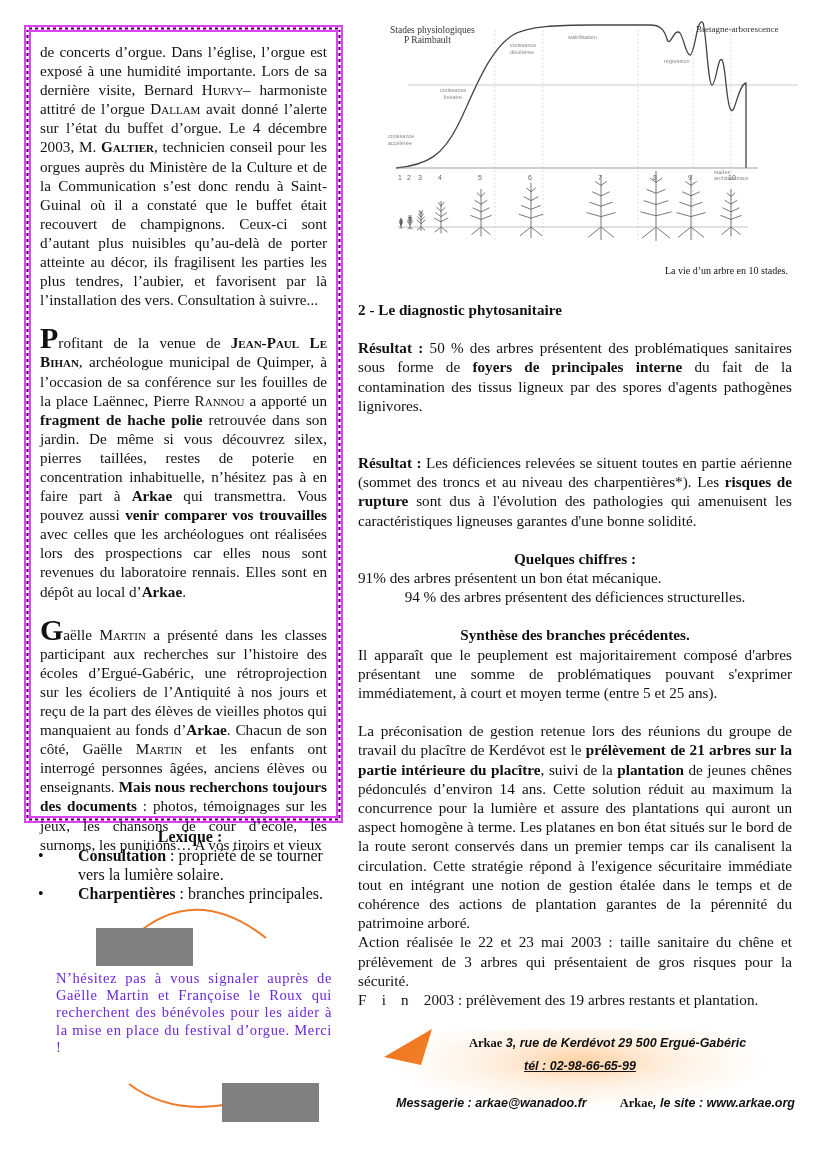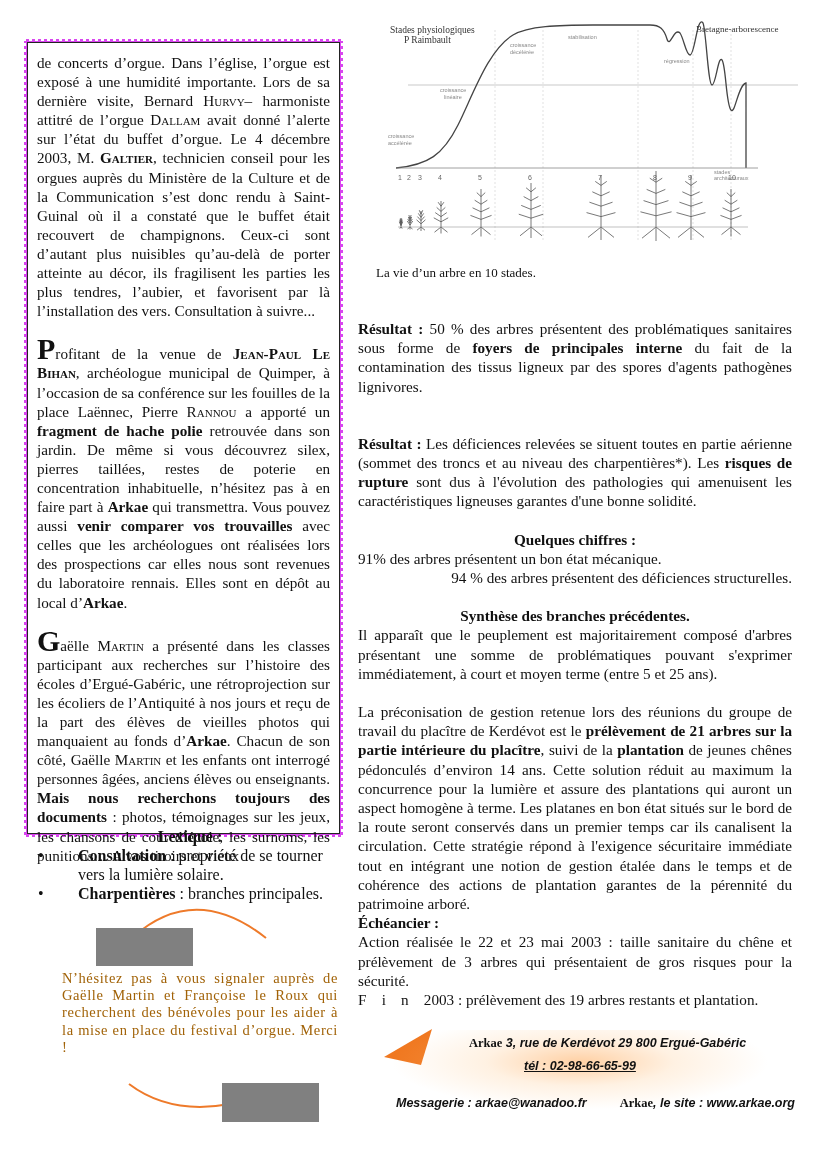--- a/index.html
+++ b/index.html
@@ -3,46 +3,46 @@
 <meta charset="utf-8">
 <style>
   html, body { margin: 0; padding: 0; background: #ffffff; }
   body { width: 818px; height: 1158px; position: relative; overflow: hidden;
          font-family: "Liberation Serif", serif; color: #111; }
   .abs { position: absolute; }
   b, .b { font-weight: bold; }
   .sc { font-variant: small-caps; }
 
   
-  #box { left: 24px; top: 39px; width: 319px; height: 798px;
-         box-sizing: border-box; border: 4px solid #d946ef;
+  #box { left: 24px; top: 25px; width: 319px; height: 798px;
+         box-sizing: border-box; border: 7px solid #d946ef;
          outline: 1px solid #222; outline-offset: -4px; }
   #box::before { content: ""; position: absolute; inset: -5px;
          border: 3px dotted #fff; pointer-events: none; }
   #box .inner { position: absolute; left: 9px; right: 9px; top: 10px;
          font-size: 15.2px; line-height: 19.1px; text-align: justify; }
   #box p { margin: 0; }
   #box .gap { height: 22px; }
   .drop { font-size: 30px; font-weight: bold; line-height: 14px; }
 
   
   #lexique { left: 30px; top: 827px; width: 320px; font-size: 16px; line-height: 19px; }
   #lexique .title { text-align: center; font-weight: bold; }
   #lexique ul { margin: 0; padding: 0; list-style: none; }
   #lexique li { position: relative; padding-left: 48px; }
   #lexique li .bullet { position: absolute; left: 8px; top: 0; }
 
   
   .grey-rect { background: #808080; }
-  #notice { left: 62px; top: 970px; width: 276px; font-size: 14.5px; line-height: 17.2px;
-            text-align: justify; letter-spacing: 0.6px; color: #a16207; }
+  #notice { left: 56px; top: 970px; width: 276px; font-size: 14.5px; line-height: 17.2px;
+            text-align: justify; letter-spacing: 0.6px; color: #6d28d9; }
 
   
   #diagram { left: 388px; top: 15px; width: 410px; height: 240px; }
-  #caption { left: 376px; top: 265px; width: 420px; text-align: left; font-size: 13px; }
+  #caption { left: 368px; top: 265px; width: 420px; text-align: right; font-size: 10px; }
   #right { left: 358px; top: 300px; width: 434px; font-size: 15.2px; line-height: 19.2px;
            text-align: justify; }
   #right p { margin: 0; }
   #right .center { text-align: center; }
   #right .sp { height: 19px; }
 
   
   #footer-glow { left: 390px; top: 1030px; width: 380px; height: 80px;
        background: radial-gradient(ellipse at 50% 40%, rgba(255,170,90,0.55) 0%, rgba(255,200,140,0.25) 35%, rgba(255,255,255,0) 70%); }
   #footer { left: 380px; top: 1036px; width: 400px; font-size: 12.5px; font-style: italic;
@@ -139,47 +139,47 @@
       <path d="M213 212 L213 160 M213 201.6 L198.55555555555554 197.6 M213 201.6 L227.44444444444446 197.6 M213 191.2 L201.44444444444446 187.2 M213 191.2 L224.55555555555554 187.2 M213 180.8 L204.33333333333334 176.8 M213 180.8 L221.66666666666666 176.8 M213 170.4 L207.22222222222223 166.4 M213 170.4 L218.77777777777777 166.4 M213 212 L200 222.4 M213 212 L226 222.4 M213 212 L213 225"></path>
       <path d="M268 212 L268 156 M268 200.8 L252.44444444444446 196.8 M268 200.8 L283.55555555555554 196.8 M268 189.6 L255.55555555555554 185.6 M268 189.6 L280.44444444444446 185.6 M268 178.4 L258.6666666666667 174.4 M268 178.4 L277.3333333333333 174.4 M268 167.2 L261.77777777777777 163.2 M268 167.2 L274.22222222222223 163.2 M268 212 L254 223.2 M268 212 L282 223.2 M268 212 L268 226"></path>
       <path d="M303 212 L303 160 M303 201.6 L288.55555555555554 197.6 M303 201.6 L317.44444444444446 197.6 M303 191.2 L291.44444444444446 187.2 M303 191.2 L314.55555555555554 187.2 M303 180.8 L294.3333333333333 176.8 M303 180.8 L311.6666666666667 176.8 M303 170.4 L297.22222222222223 166.4 M303 170.4 L308.77777777777777 166.4 M303 212 L290 222.4 M303 212 L316 222.4 M303 212 L303 225"></path>
       <path d="M343 212 L343 174 M343 204.4 L332.44444444444446 200.4 M343 204.4 L353.55555555555554 200.4 M343 196.8 L334.55555555555554 192.8 M343 196.8 L351.44444444444446 192.8 M343 189.2 L336.6666666666667 185.2 M343 189.2 L349.3333333333333 185.2 M343 181.6 L338.77777777777777 177.6 M343 181.6 L347.22222222222223 177.6 M343 212 L333.5 219.6 M343 212 L352.5 219.6 M343 212 L343 221.5"></path>
     </g>
   <line x1="10" y1="212" x2="360" y2="212" stroke="#999" stroke-width="0.6"></line>
 </svg>
 <div id="caption" class="abs">La vie d’un arbre en 10 stades.</div>
 
 <div id="right" class="abs">
+  <p class="b">2 - Le diagnostic phytosanitaire</p>
   <div class="sp"></div>
   <p><span class="b">Résultat :</span><span> 50 % des arbres présentent des problématiques sanitaires sous forme de </span><span class="b">foyers de principales interne</span><span> du fait de la contamination des tissus ligneux par des spores d'agents pathogènes lignivores.</span></p>
   <div class="sp"></div>
   <div class="sp"></div>
   <p><span class="b">Résultat :</span><span> Les déficiences relevées se situent toutes en partie aérienne (sommet des troncs et au niveau des charpentières*). Les </span><span class="b">risques de rupture</span><span> sont dus à l'évolution des pathologies qui amenuisent les caractéristiques ligneuses garantes d'une bonne solidité.</span></p>
   <div class="sp"></div>
   <p class="b center">Quelques chiffres :</p>
   <p style="text-align:left">91% des arbres présentent un bon état mécanique.</p>
-  <p style="text-align:right">94 % des arbres présentent des déficiences structurelles.</p>
+  <p style="text-align:center">94 % des arbres présentent des déficiences structurelles.</p>
   <div class="sp"></div>
   <p class="b center">Synthèse des branches précédentes.</p>
   <p>Il apparaît que le peuplement est majoritairement composé d'arbres présentant une somme de problématiques pouvant s'exprimer immédiatement, à court et moyen terme (entre 5 et 25 ans).</p>
   <div class="sp"></div>
   <p><span>La préconisation de gestion retenue lors des réunions du groupe de travail du placître de Kerdévot est le </span><span class="b">prélèvement de 21 arbres sur la partie intérieure du placître</span><span>, suivi de la </span><span class="b">plantation</span><span> de jeunes chênes pédonculés d’environ 14 ans. Cette solution réduit au maximum la concurrence pour la lumière et assure des plantations qui auront un aspect homogène à terme. Les platanes en bon état situés sur le bord de la route seront conservés dans un premier temps car ils canalisent la circulation. Cette stratégie répond à l'exigence sécuritaire immédiate tout en intégrant une notion de gestion étalée dans le temps et de cohérence des actions de plantation garantes de la pérennité du patrimoine arboré.</span></p>
-  <p class="b">Échéancier :</p>
   <p>Action réalisée le 22 et 23 mai 2003 : taille sanitaire du chêne et prélèvement de 3 arbres qui présentaient de gros risques pour la sécurité.</p>
   <p style="text-align:left; white-space:pre"><span>F    i    n</span>    <span>2003 : prélèvement des 19 arbres restants et plantation.</span></p>
 </div>
 
 <svg class="abs" style="left:382px;top:1027px;" width="56" height="40">
   <polygon points="50,2 2,30 39,38" fill="#f07820"></polygon>
 </svg>
 <div id="footer-glow" class="abs"></div>
 <div id="footer" class="abs">
   <div class="line" style="left:89px;top:0;">
     <span class="brand">Arkae</span>
-    <span>3, rue de Kerdévot  29 800 Ergué-Gabéric</span>
+    <span>3, rue de Kerdévot  29 500 Ergué-Gabéric</span>
   </div>
   <div class="line" style="left:144px;top:23px;text-decoration:underline;">tél : 02-98-66-65-99</div>
   <div class="line" style="left:16px;top:60px;">
     <span>Messagerie : arkae@wanadoo.fr</span>
     <span style="display:inline-block;width:26px"></span>
     <span class="brand">Arkae</span><span>, le site : www.arkae.org</span>
   </div>
 </div>
 
 </body></html>

